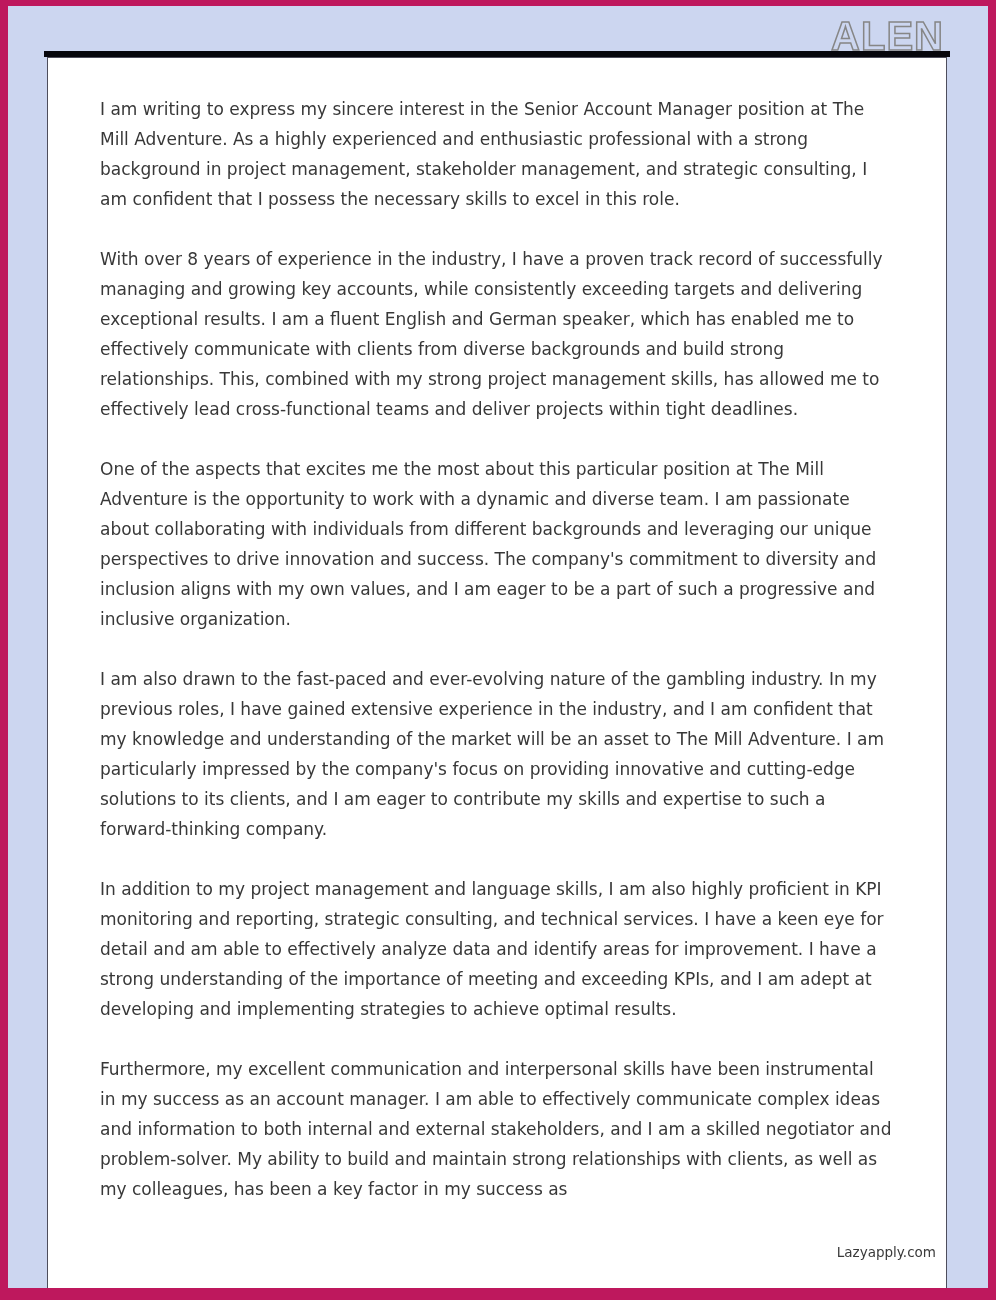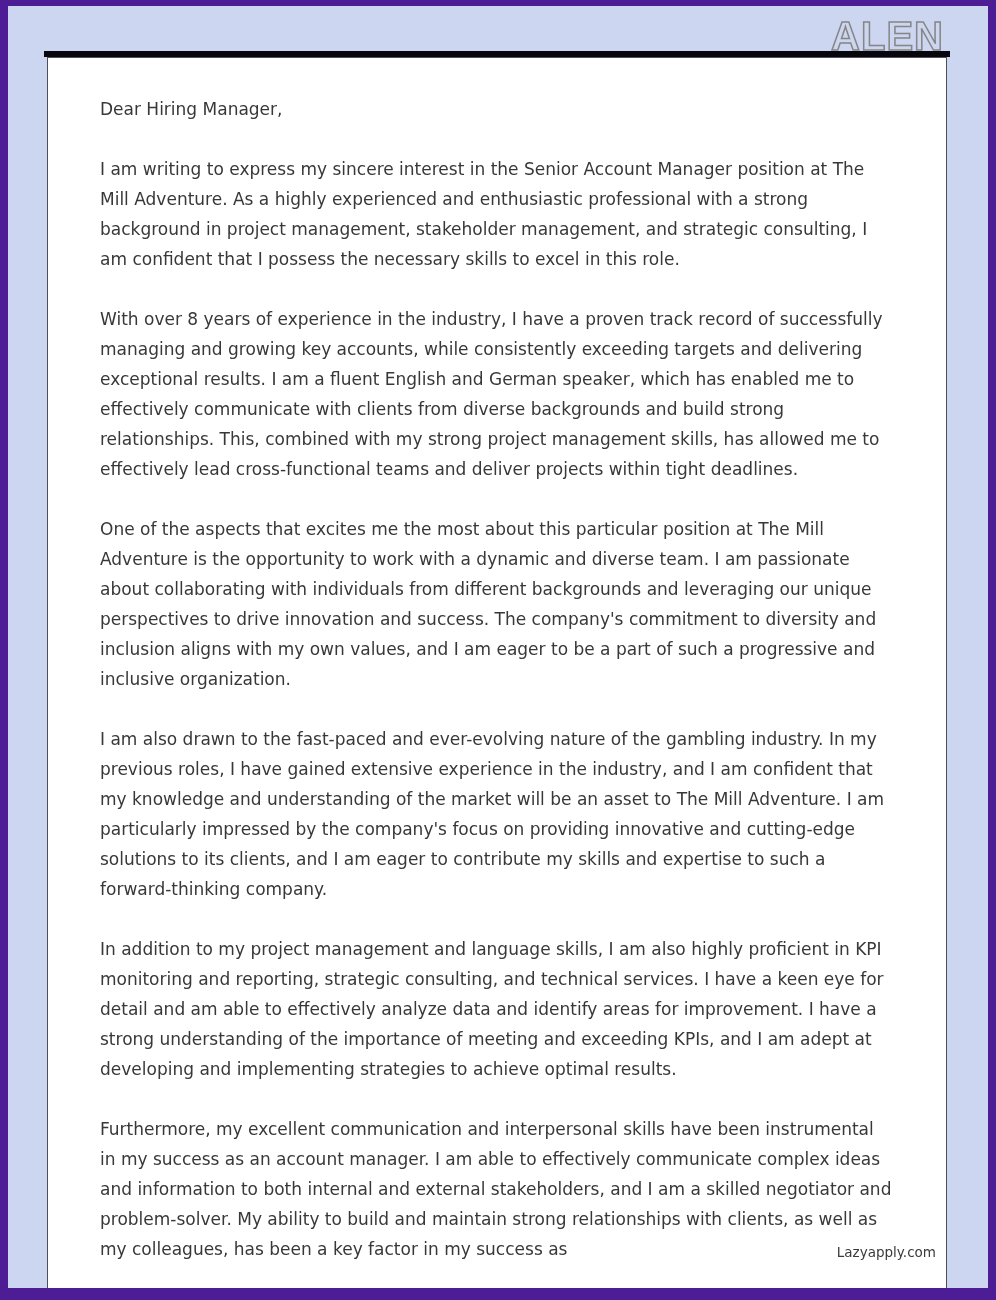--- a/index.html
+++ b/index.html
@@ -5,21 +5,21 @@
   * { margin: 0; padding: 0; box-sizing: border-box; }
   body {
     width: 996px;
     font-family: "DejaVu Sans", "Liberation Sans", sans-serif;
     background: #0a0a20;
   }
   .screen {
     position: relative;
     width: 996px;
     height: 1300px;
-    background: #4c1d95;
+    background: #be185d;
     overflow: hidden;
   }
   .mat {
     position: absolute;
     left: 8px;
     top: 6px;
     right: 8px;
     bottom: 12px;
     background: #ccd6f0;
     overflow: hidden;
@@ -75,21 +75,20 @@
 </head>
 <body>
 
 <div class="screen">
   <div class="mat">
     <div class="logo">ALEN</div>
 
     <div class="topbar"></div>
 
     <div class="page">
-      <p class="greeting">Dear Hiring Manager,</p>
       <p>I am writing to express my sincere interest in the Senior Account Manager position at The Mill Adventure. As a highly experienced and enthusiastic professional with a strong background in project management, stakeholder management, and strategic consulting, I am confident that I possess the necessary skills to excel in this role.</p>
       <p>With over 8 years of experience in the industry, I have a proven track record of successfully managing and growing key accounts, while consistently exceeding targets and delivering exceptional results. I am a fluent English and German speaker, which has enabled me to effectively communicate with clients from diverse backgrounds and build strong relationships. This, combined with my strong project management skills, has allowed me to effectively lead cross-functional teams and deliver projects within tight deadlines.</p>
       <p>One of the aspects that excites me the most about this particular position at The Mill Adventure is the opportunity to work with a dynamic and diverse team. I am passionate about collaborating with individuals from different backgrounds and leveraging our unique perspectives to drive innovation and success. The company's commitment to diversity and inclusion aligns with my own values, and I am eager to be a part of such a progressive and inclusive organization.</p>
       <p>I am also drawn to the fast-paced and ever-evolving nature of the gambling industry. In my previous roles, I have gained extensive experience in the industry, and I am confident that my knowledge and understanding of the market will be an asset to The Mill Adventure. I am particularly impressed by the company's focus on providing innovative and cutting-edge solutions to its clients, and I am eager to contribute my skills and expertise to such a forward-thinking company.</p>
       <p>In addition to my project management and language skills, I am also highly proficient in KPI monitoring and reporting, strategic consulting, and technical services. I have a keen eye for detail and am able to effectively analyze data and identify areas for improvement. I have a strong understanding of the importance of meeting and exceeding KPIs, and I am adept at developing and implementing strategies to achieve optimal results.</p>
       <p>Furthermore, my excellent communication and interpersonal skills have been instrumental in my success as an account manager. I am able to effectively communicate complex ideas and information to both internal and external stakeholders, and I am a skilled negotiator and problem-solver. My ability to build and maintain strong relationships with clients, as well as my colleagues, has been a key factor in my success as</p>
     </div>
 
     <div class="watermark">Lazyapply.com</div>
   </div>

